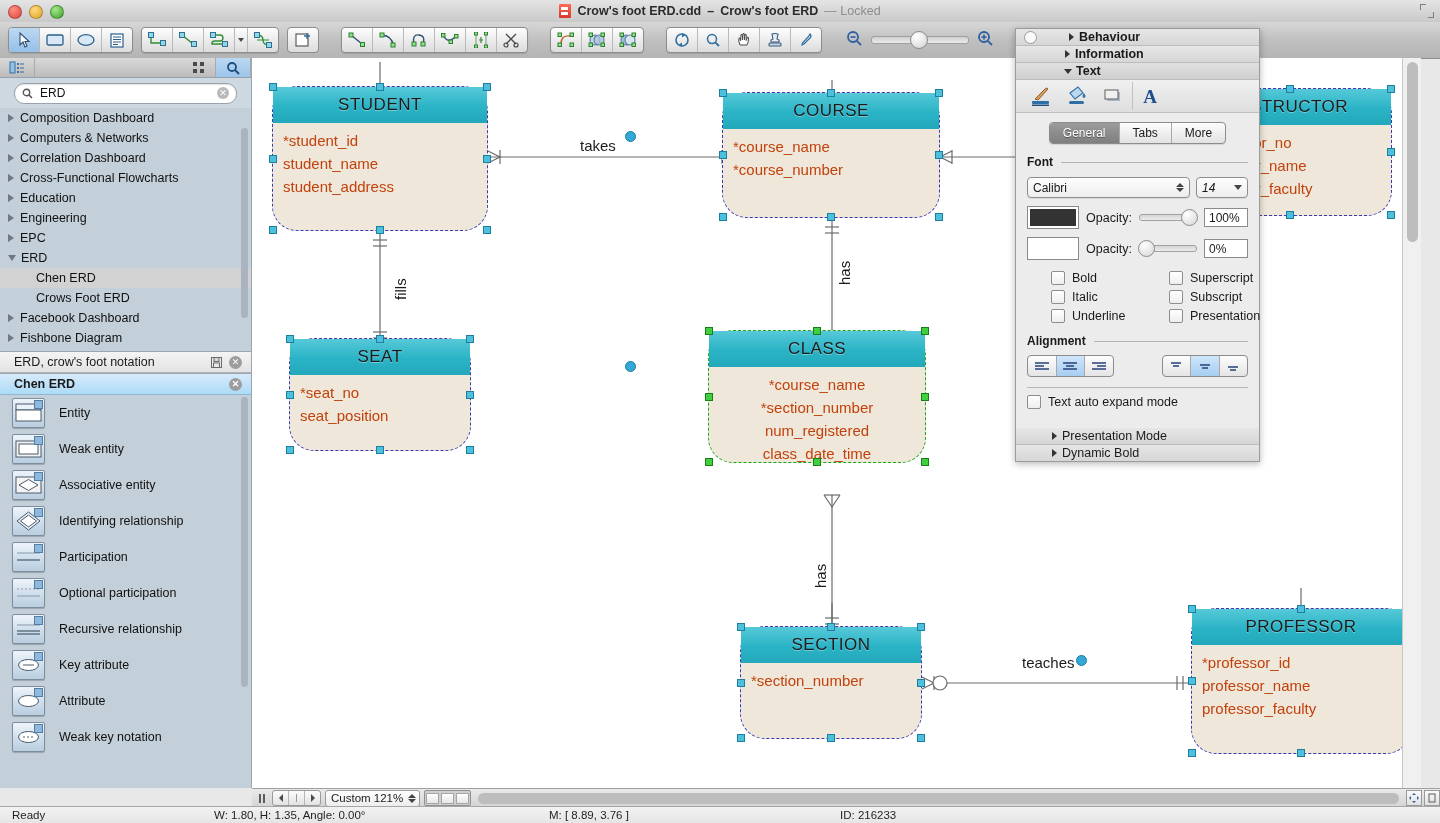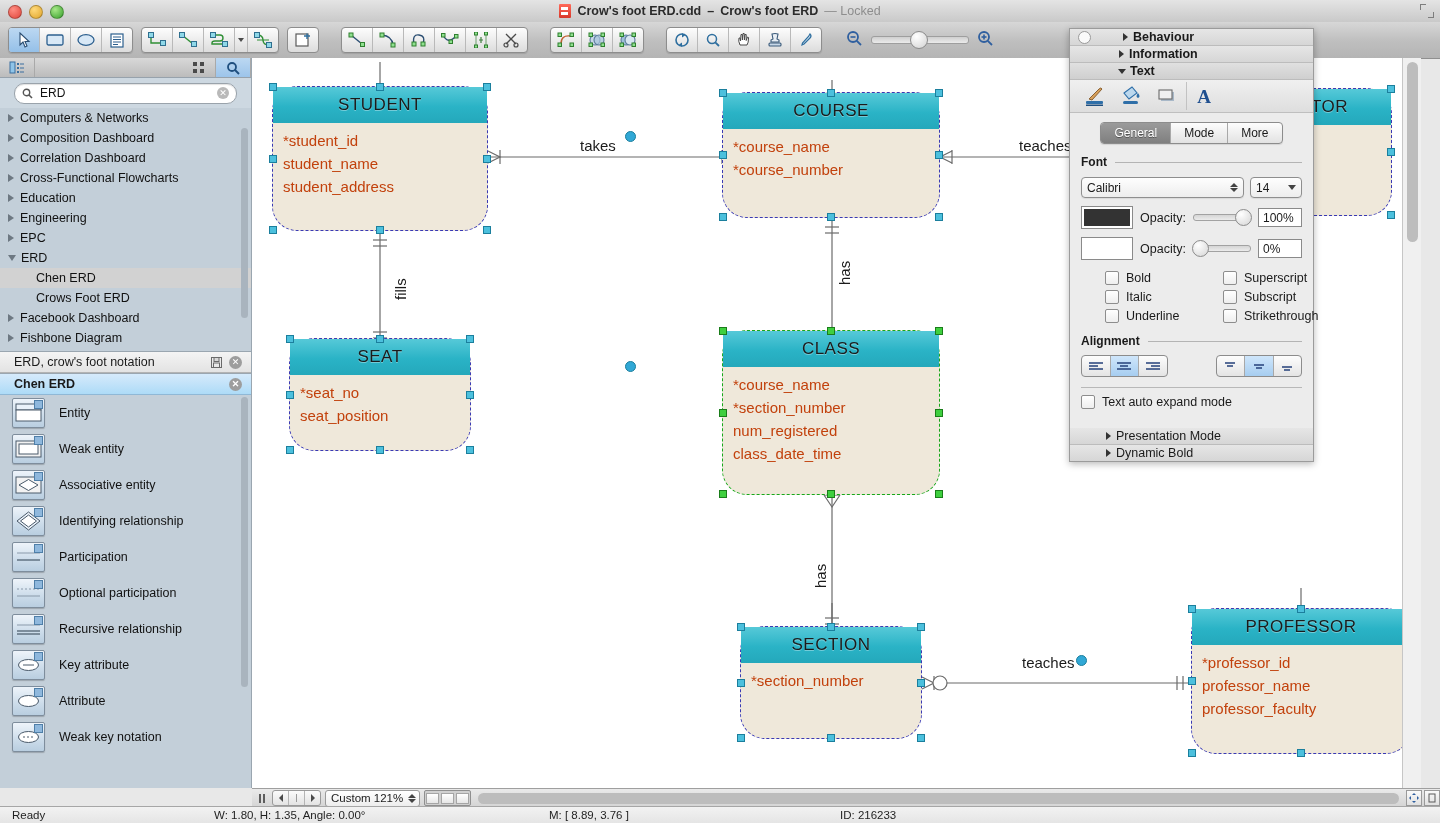--- a/index.html
+++ b/index.html
@@ -133,21 +133,21 @@
   .hnd.blue{background:#4cc0dd;border:1px solid #1b7f9d;}
   .hnd.green{background:#3fcf3f;border:1px solid #1a7d1a;}
 
   .rel-label{position:absolute;font-size:15px;color:#1b1b1b;white-space:nowrap;}
   .rel-label.vert{transform:rotate(-90deg);transform-origin:left top;}
   .anchor-dot{position:absolute;width:9px;height:9px;border-radius:50%;background:#31a8d6;border:1px solid #1b7f9d;}
   .anchor-dot.green{background:#3fcf3f;border-color:#1a7d1a;}
 
   
   .props{
-    position:absolute;left:1069px;top:28px;width:243px;height:432px;
+    position:absolute;left:1015px;top:28px;width:243px;height:432px;
     background:#ececec;border:1px solid #9b9b9b;
     box-shadow:0 2px 7px rgba(0,0,0,.28);
   }
   .prow{
     height:16px;display:flex;align-items:center;font-size:12.5px;color:#1a1a1a;
     background:linear-gradient(180deg,#e6e6e6,#d6d6d6);border-bottom:1px solid #bcbcbc;padding-left:4px;
   }
   .prow.open{background:linear-gradient(180deg,#e0e0e0,#cfcfcf);}
   .prow .ptri{width:0;height:0;border-left:5px solid #333;border-top:4px solid transparent;border-bottom:4px solid transparent;margin:0 5px 0 28px;}
   .prow .ptri.down{border-left:4px solid transparent;border-right:4px solid transparent;border-top:5px solid #333;border-bottom:none;margin:0 4px 0 28px;}
@@ -164,21 +164,21 @@
   .seg div.on{background:linear-gradient(180deg,#9b9b9b,#7f7f7f);color:#fff;text-shadow:0 1px 0 rgba(0,0,0,.4);}
   .sect{margin:11px 11px 0 11px;display:flex;align-items:center;gap:8px;}
   .sect .lbl{font-size:12px;font-weight:bold;}
   .sect .line{flex:1;height:1px;background:#b4b4b4;}
   .fontrow{display:flex;align-items:center;gap:6px;margin:8px 11px 0 11px;}
   .combo{
     height:19px;background:linear-gradient(180deg,#fefefe,#ededed);border:1px solid #8e8e8e;border-radius:4px;
     display:flex;align-items:center;padding:0 5px;font-size:12px;box-shadow:0 1px 1px rgba(0,0,0,.08);
   }
   .combo.fontname{flex:1;}
-  .combo.size{width:40px;}
+  .combo.size{width:40px;font-style:italic;}
   .stepper{margin-left:auto;display:flex;flex-direction:column;gap:1px;}
   .stepper i{display:block;width:0;height:0;border-left:4px solid transparent;border-right:4px solid transparent;}
   .stepper i.u{border-bottom:4px solid #444;}
   .stepper i.d{border-top:4px solid #444;}
   .dncaret{margin-left:auto;width:0;height:0;border-left:4px solid transparent;border-right:4px solid transparent;border-top:5px solid #444;}
   .opacrow{display:flex;align-items:center;gap:7px;margin:8px 11px 0 11px;}
   .swatch{width:46px;height:17px;border:1px solid #8a8a8a;background:#fff;padding:2px;}
   .swatch .inner{width:100%;height:100%;}
   .opaclbl{font-size:12.5px;}
   .slider{flex:1;height:5px;border-radius:3px;background:linear-gradient(180deg,#d5d5d5,#ececec);border:1px solid #a2a2a2;position:relative;}
@@ -493,25 +493,25 @@
           </svg>
         <input type="text" value="ERD" style="">
         <span class="clear-x">✕</span>
       </div>
     </div>
 
     <div class="treebox">
       <div id="tree-root">
           <div class="trow">
             <span class="tri"></span>
-            <span>Computers &amp; Networks</span>
+            <span>Composition Dashboard</span>
           </div>
           <div class="trow">
             <span class="tri"></span>
-            <span>Composition Dashboard</span>
+            <span>Computers &amp; Networks</span>
           </div>
           <div class="trow">
             <span class="tri"></span>
             <span>Correlation Dashboard</span>
           </div>
           <div class="trow">
             <span class="tri"></span>
             <span>Cross-Functional Flowcharts</span>
           </div>
           <div class="trow">
@@ -787,21 +787,21 @@
           </div>
           <span class="hnd blue" style="position: absolute; left: -4px; top: -4px;"></span>
           <span class="hnd blue" style="position: absolute; left: calc(50% - 4px); top: -4px;"></span>
           <span class="hnd blue" style="position: absolute; right: -4px; top: -4px;"></span>
           <span class="hnd blue" style="position: absolute; left: -4px; top: calc(50% - 4px);"></span>
           <span class="hnd blue" style="position: absolute; right: -4px; top: calc(50% - 4px);"></span>
           <span class="hnd blue" style="position: absolute; left: -4px; bottom: -4px;"></span>
           <span class="hnd blue" style="position: absolute; left: calc(50% - 4px); bottom: -4px;"></span>
           <span class="hnd blue" style="position: absolute; right: -4px; bottom: -4px;"></span>
         </div>
-        <div class="entity sel-green" style="left: 470px; top: 272px; width: 218px; height: 165px;">
+        <div class="entity sel-green" style="left: 456px; top: 272px; width: 218px; height: 133px; text-align: center;">
           <div class="hdr">CLASS</div>
           <div class="body">
             <div class="attr">*course_name</div>
             <div class="attr">*section_number</div>
             <div class="attr">num_registered</div>
             <div class="attr">class_date_time</div>
           </div>
           <span class="hnd green" style="position: absolute; left: -4px; top: -4px;"></span>
           <span class="hnd green" style="position: absolute; left: calc(50% - 4px); top: -4px;"></span>
           <span class="hnd green" style="position: absolute; right: -4px; top: -4px;"></span>
@@ -896,21 +896,21 @@
       <div class="pbtn divider">
         <svg width="24" height="24" viewBox="0 0 24 24">
             <text x="12" y="19" font-family="Liberation Serif, serif" font-size="19" font-weight="bold" fill="#1f4f8f" text-anchor="middle">A</text>
           </svg>
       </div>
     </div>
 
     <div class="segwrap">
       <div class="seg">
         <div class="on">General</div>
-        <div>Mode</div>
+        <div>Tabs</div>
         <div>More</div>
       </div>
     </div>
 
     <div class="sect">
       <span class="lbl">Font</span>
       <span class="line"></span>
     </div>
 
     <div class="fontrow">
@@ -965,21 +965,21 @@
         <div class="chk">
           <span class="box"></span>
           <span>Subscript</span>
         </div>
         <div class="chk">
           <span class="box"></span>
           <span>Underline</span>
         </div>
         <div class="chk">
           <span class="box"></span>
-          <span>Strikethrough</span>
+          <span>Presentation</span>
         </div>
       </div>
 
     <div class="sect">
       <span class="lbl">Alignment</span>
       <span class="line"></span>
     </div>
 
     <div class="alignrow">
       <div class="alignseg">

